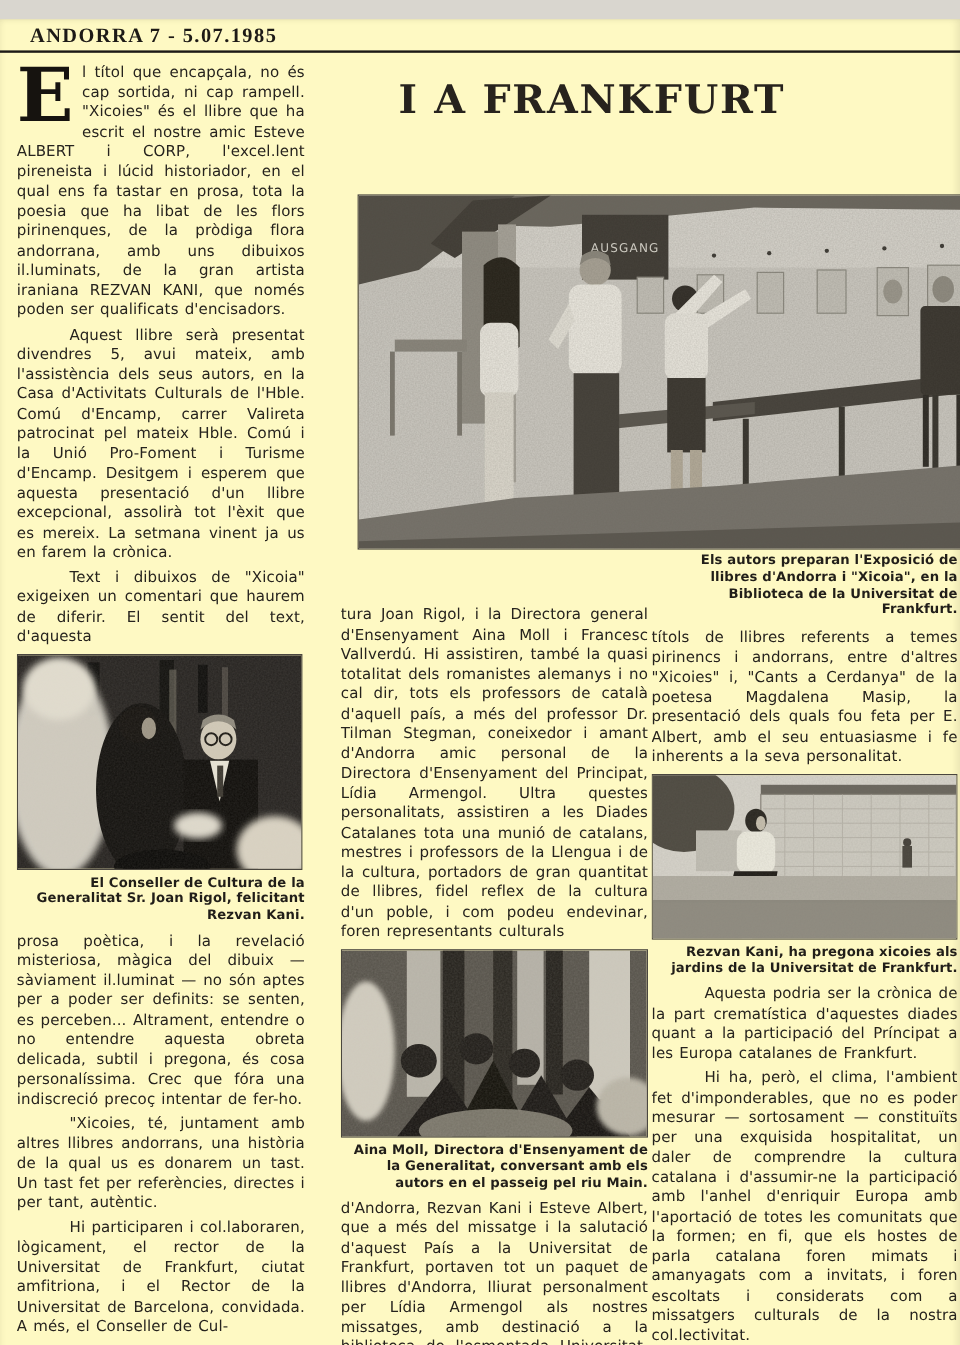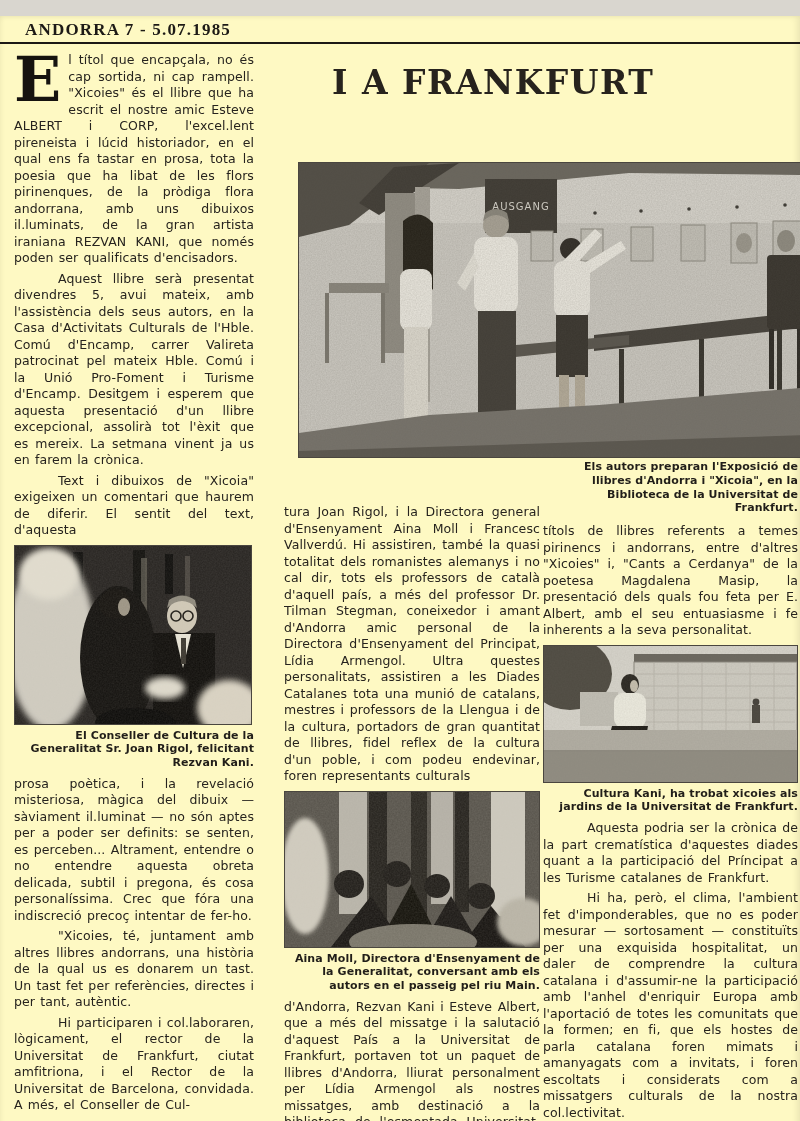--- a/index.html
+++ b/index.html
@@ -289,21 +289,21 @@
           <ellipse cx="90" cy="40" rx="4" ry="6" fill="#c6bfae"></ellipse>
           <rect x="70" y="47" width="32" height="35" rx="9" fill="#edebdf"></rect>
           <polygon points="68,80 104,80 97,120 60,112" fill="#201d18"></polygon>
           <rect x="74" y="118" width="9" height="18" fill="#b9b2a2"></rect>
         </g>
         <rect x="0" y="84" width="253" height="22" fill="#b2aea3"></rect>
         <rect x="0" y="104" width="253" height="4" fill="#8f8b80"></rect>
         <rect x="0" y="106" width="253" height="30" fill="#918d82"></rect>
         <rect width="253" height="136" filter="url(#gr4)" opacity="0.5"></rect>
       </svg>
-      <figcaption>Cultura Kani, ha trobat xicoies als jardins de la Universitat de Frankfurt.</figcaption>
+      <figcaption>Rezvan Kani, ha pregona xicoies als jardins de la Universitat de Frankfurt.</figcaption>
     </figure>
 
-    <p>Aquesta podria ser la crònica de la part crematística d'aquestes diades quant a la participació del Príncipat a les Turisme catalanes de Frankfurt.</p>
+    <p>Aquesta podria ser la crònica de la part crematística d'aquestes diades quant a la participació del Príncipat a les Europa catalanes de Frankfurt.</p>
     <p>Hi ha, però, el clima, l'ambient fet d'imponderables, que no es poder mesurar — sortosament — constituïts per una exquisida hospitalitat, un daler de comprendre la cultura catalana i d'assumir-ne la participació amb l'anhel d'enriquir Europa amb l'aportació de totes les comunitats que la formen; en fi, que els hostes de parla catalana foren mimats i amanyagats com a invitats, i foren escoltats i considerats com a missatgers culturals de la nostra col.lectivitat.</p>
     <p class="signature">M. Anglada i Ferran</p>
   </div>
 
 </div>
 
 </body></html>

